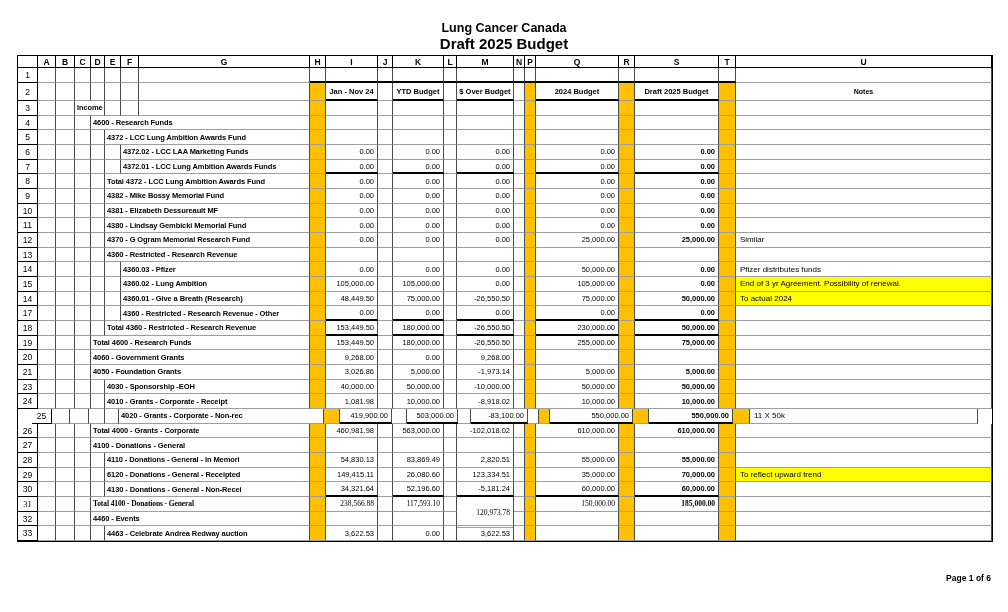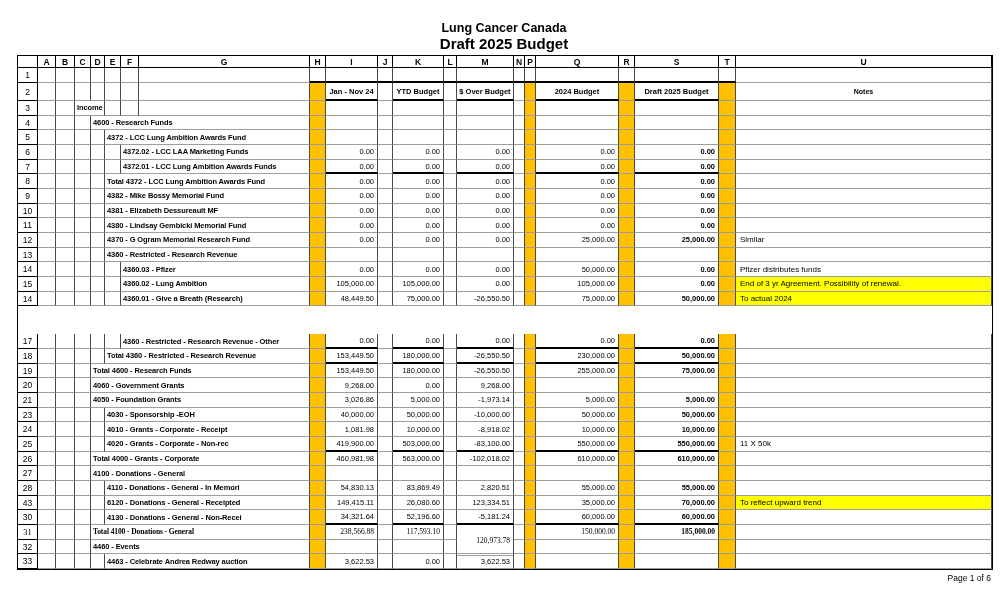--- a/index.html
+++ b/index.html
@@ -20,21 +20,21 @@
   .lbl{font-size:7.5px;font-weight:bold;padding-left:2px;white-space:nowrap;letter-spacing:-0.1px;}
   .num{justify-content:flex-end;font-size:7.5px;padding-right:3px;white-space:nowrap;}
   .h2c{justify-content:center;font-size:7.5px;font-weight:bold;white-space:nowrap;}
   .h2s{font-size:7px;}
   .note{font-size:8px;padding-left:4px;white-space:nowrap;}
   .or{background:var(--orange,#FFC000);}
   .hl{background:var(--hl,#FFFF00);}
   .bb2{border-bottom:2px solid #000 !important;}
   .bold{font-weight:bold;}
   .footer{position:absolute;top:573px;left:17px;width:974px;text-align:right;
-          font-size:8.5px;font-weight:normal;}
+          font-size:8.5px;font-weight:bold;}
 </style>
 </head>
 <body>
 
 <div id="page">
   <div class="title1">Lung Cancer Canada</div>
   <div class="title2">Draft 2025 Budget</div>
   <div id="sheet">
       <div class="row" style="height: 12px;">
         <div class="c blk" style="width: 20px; height: 12px;"></div>
@@ -397,21 +397,21 @@
         <div class="c " style="width: 13px; height: 14.68px;"></div>
         <div class="c num" style="width: 57px; height: 14.68px;">-26,550.50</div>
         <div class="c " style="width: 11px; height: 14.68px;"></div>
         <div class="c or" style="width: 11px; height: 14.68px;"></div>
         <div class="c num" style="width: 83px; height: 14.68px;">75,000.00</div>
         <div class="c or" style="width: 16px; height: 14.68px;"></div>
         <div class="c num bold" style="width: 84px; height: 14.68px;">50,000.00</div>
         <div class="c or" style="width: 17px; height: 14.68px;"></div>
         <div class="c note hl" style="width: 256px; height: 14.68px;">To actual 2024</div>
       </div>
-      <div class="row" style="height: 14.68px; margin-top: 28px;">
+      <div class="row" style="height: 14.68px;">
         <div class="c blk rn" style="width: 20px; height: 14.68px;">17</div>
         <div class="c " style="width: 18px; height: 14.68px;"></div>
         <div class="c " style="width: 19px; height: 14.68px;"></div>
         <div class="c " style="width: 16px; height: 14.68px;"></div>
         <div class="c " style="width: 14px; height: 14.68px;"></div>
         <div class="c " style="width: 16px; height: 14.68px;"></div>
         <div class="c lbl" style="width: 189px; height: 14.68px;">4360 - Restricted - Research Revenue - Other</div>
         <div class="c or" style="width: 16px; height: 14.68px;"></div>
         <div class="c num bb2" style="width: 52px; height: 14.68px;">0.00</div>
         <div class="c " style="width: 15px; height: 14.68px;"></div>
@@ -561,21 +561,21 @@
         <div class="c " style="width: 15px; height: 14.68px;"></div>
         <div class="c num bb2" style="width: 51px; height: 14.68px;">503,000.00</div>
         <div class="c " style="width: 13px; height: 14.68px;"></div>
         <div class="c num bb2" style="width: 57px; height: 14.68px;">-83,100.00</div>
         <div class="c " style="width: 11px; height: 14.68px;"></div>
         <div class="c or" style="width: 11px; height: 14.68px;"></div>
         <div class="c num bb2" style="width: 83px; height: 14.68px;">550,000.00</div>
         <div class="c or" style="width: 16px; height: 14.68px;"></div>
         <div class="c num bold bb2" style="width: 84px; height: 14.68px;">550,000.00</div>
         <div class="c or" style="width: 17px; height: 14.68px;"></div>
-        <div class="c note" style="width: 256px; height: 14.68px;">11 X 50k</div>
+        <div class="c note" style="width: 228px; height: 14.68px;">11 X 50k</div>
       </div>
       <div class="row" style="height: 14.68px;">
         <div class="c blk rn" style="width: 20px; height: 14.68px;">26</div>
         <div class="c " style="width: 18px; height: 14.68px;"></div>
         <div class="c " style="width: 19px; height: 14.68px;"></div>
         <div class="c " style="width: 16px; height: 14.68px;"></div>
         <div class="c lbl" style="width: 219px; height: 14.68px;">Total 4000 - Grants - Corporate</div>
         <div class="c or" style="width: 16px; height: 14.68px;"></div>
         <div class="c num" style="width: 52px; height: 14.68px;">460,981.98</div>
         <div class="c " style="width: 15px; height: 14.68px;"></div>
@@ -625,21 +625,21 @@
         <div class="c num" style="width: 57px; height: 14.68px;">2,820.51</div>
         <div class="c " style="width: 11px; height: 14.68px;"></div>
         <div class="c or" style="width: 11px; height: 14.68px;"></div>
         <div class="c num" style="width: 83px; height: 14.68px;">55,000.00</div>
         <div class="c or" style="width: 16px; height: 14.68px;"></div>
         <div class="c num bold" style="width: 84px; height: 14.68px;">55,000.00</div>
         <div class="c or" style="width: 17px; height: 14.68px;"></div>
         <div class="c note" style="width: 256px; height: 14.68px;"></div>
       </div>
       <div class="row" style="height: 14.68px;">
-        <div class="c blk rn" style="width: 20px; height: 14.68px;">43</div>
+        <div class="c blk rn" style="width: 20px; height: 14.68px;">29</div>
         <div class="c " style="width: 18px; height: 14.68px;"></div>
         <div class="c " style="width: 19px; height: 14.68px;"></div>
         <div class="c " style="width: 16px; height: 14.68px;"></div>
         <div class="c " style="width: 14px; height: 14.68px;"></div>
         <div class="c lbl" style="width: 205px; height: 14.68px;">6120 - Donations - General - Receipted</div>
         <div class="c or" style="width: 16px; height: 14.68px;"></div>
         <div class="c num" style="width: 52px; height: 14.68px;">149,415.11</div>
         <div class="c " style="width: 15px; height: 14.68px;"></div>
         <div class="c num" style="width: 51px; height: 14.68px;">26,080.60</div>
         <div class="c " style="width: 13px; height: 14.68px;"></div>

